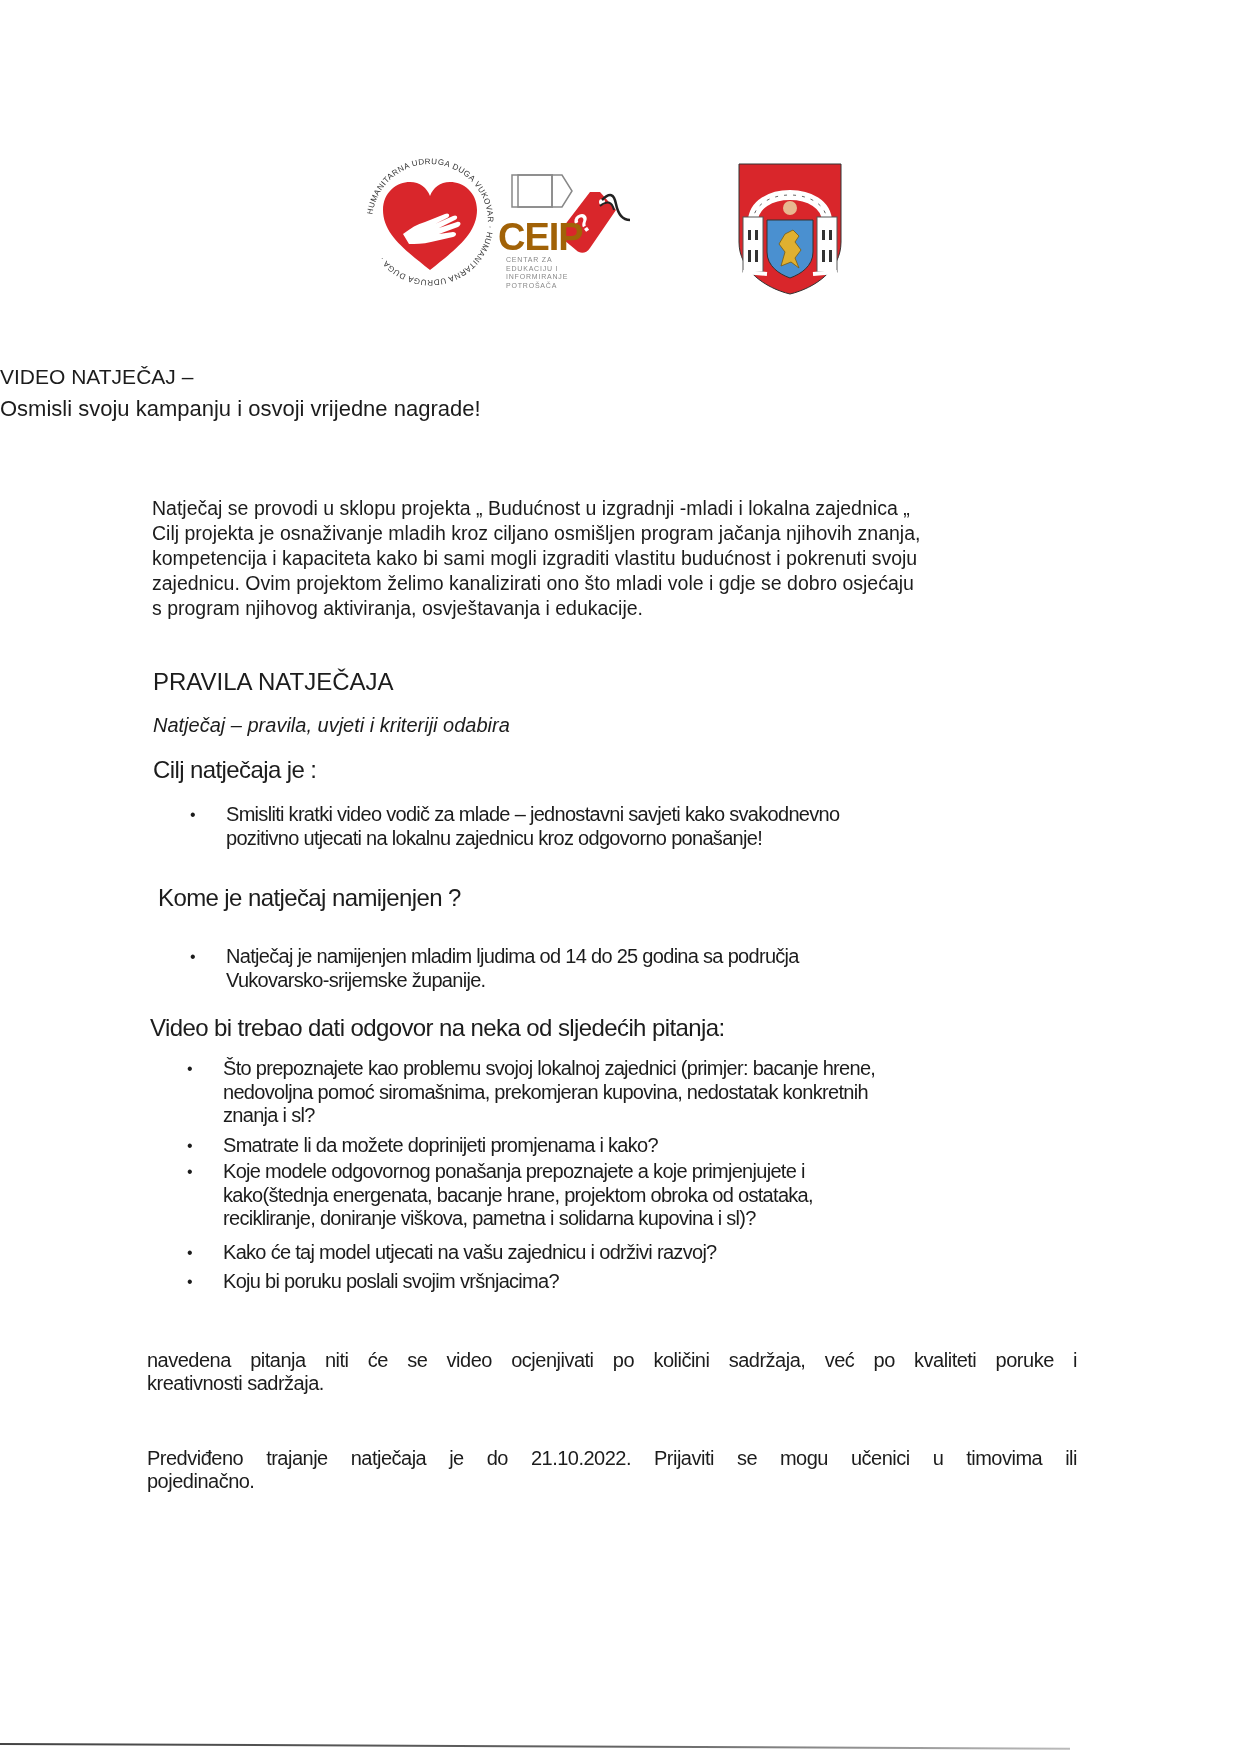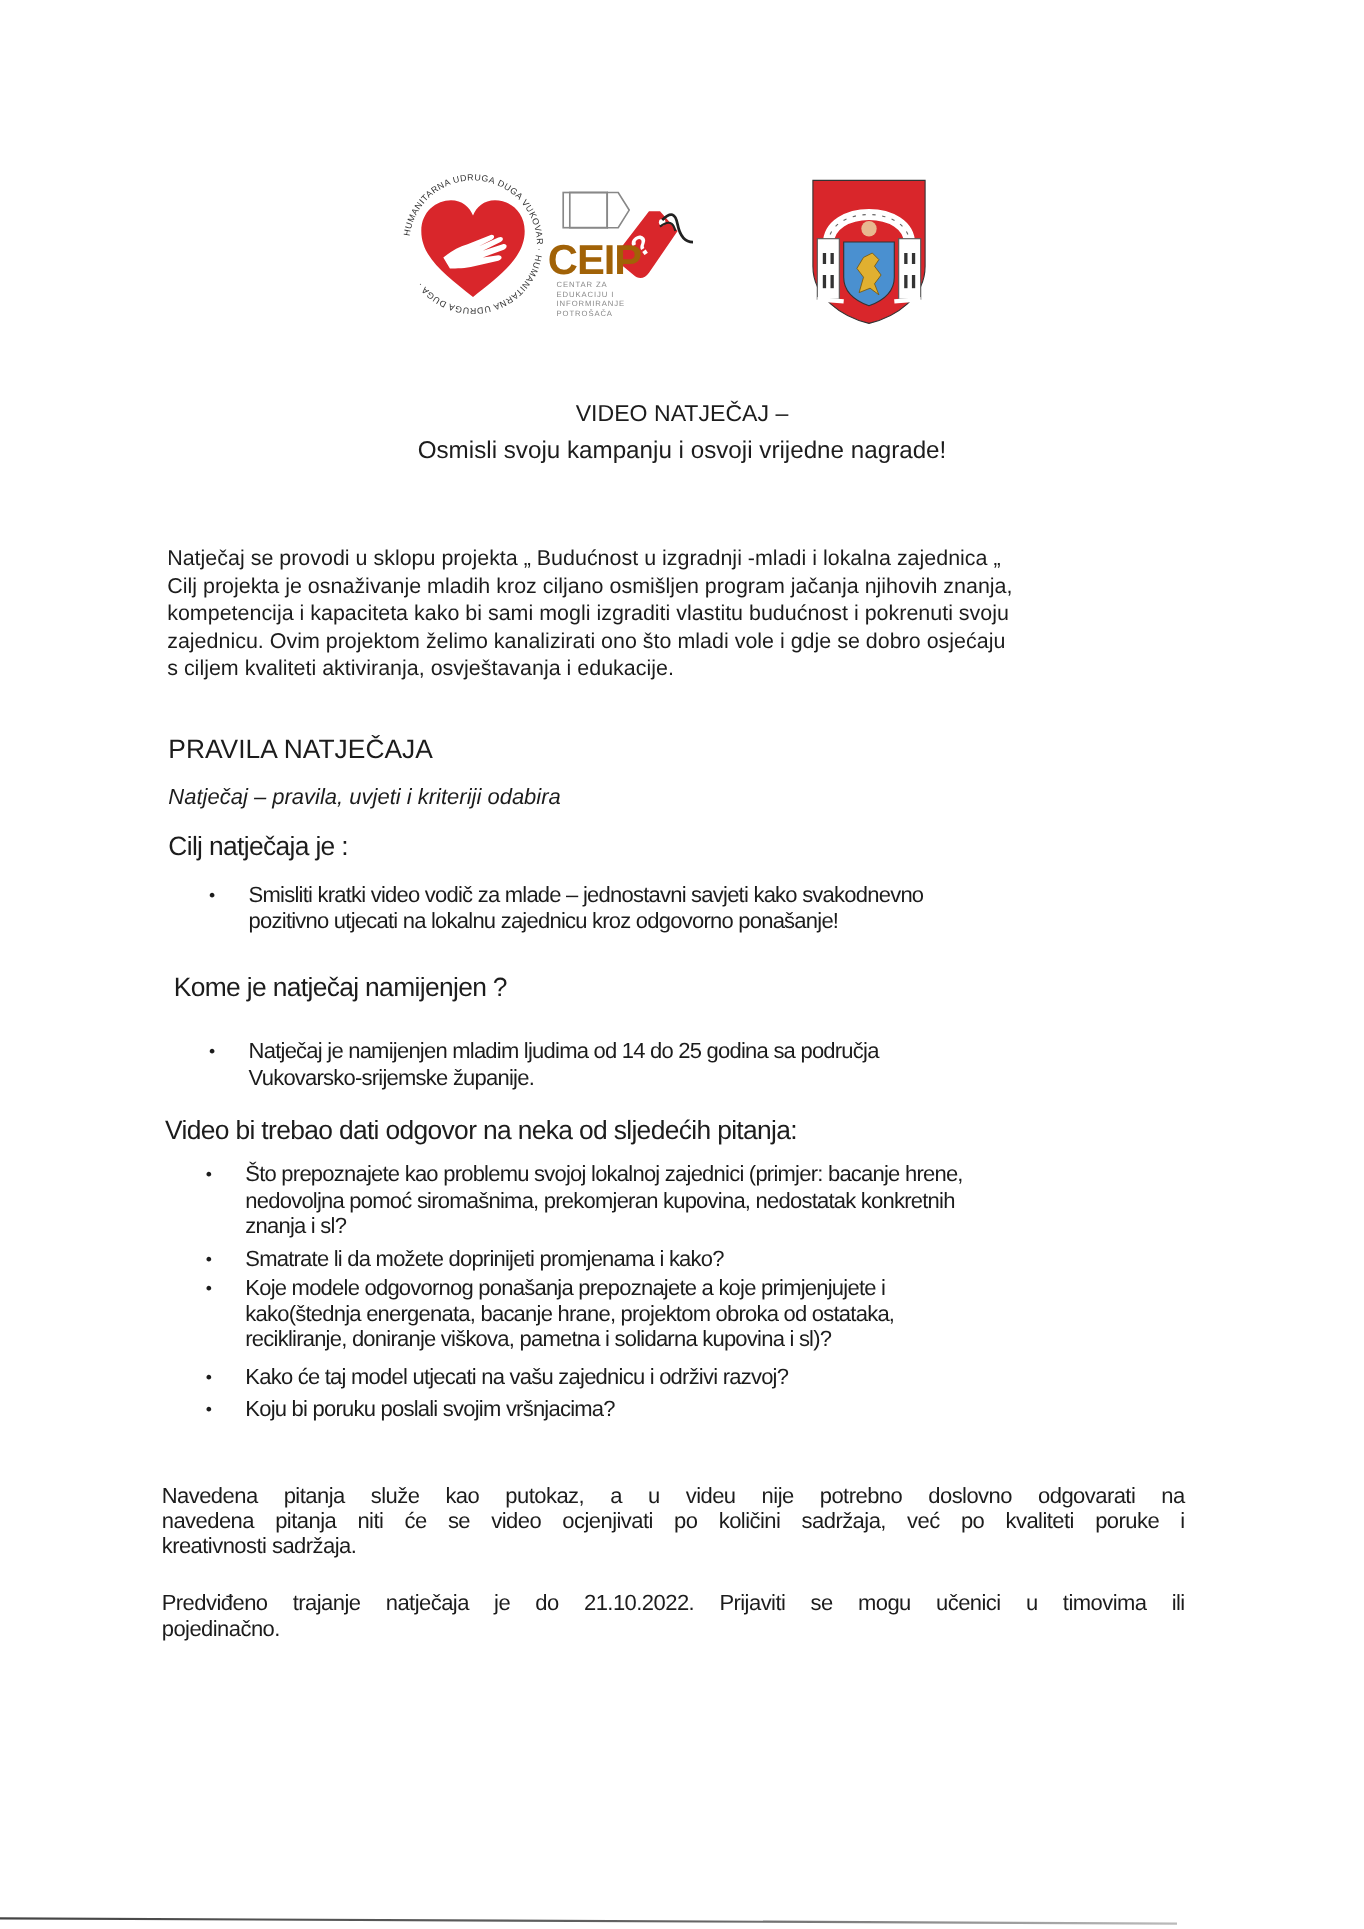--- a/index.html
+++ b/index.html
@@ -2,21 +2,21 @@
 <html><head>
   <meta charset="utf-8">
   <style>
     html, body { margin: 0; padding: 0; background: #ffffff; }
     body {
       width: 1240px; height: 1754px; position: relative; overflow: hidden;
       font-family: "Liberation Sans", sans-serif; color: #1c1c1c;
     }
     .abs { position: absolute; }
     .logos { position: absolute; left: 0; top: 0; width: 1240px; height: 320px; }
-    .title { position: absolute; left: 0; width: 1240px; text-align: center; font-size: 21px; }
+    .title { position: absolute; left: 0; width: 1240px; text-align: left; font-size: 21px; }
     .para { position: absolute; left: 152px; width: 910px; font-size: 19.5px; line-height: 25px; }
     .h-plain { position: absolute; font-size: 24px; }
     .h-italic { position: absolute; font-size: 20px; font-style: italic; font-weight: normal; }
     .bul { position: absolute; font-size: 20px; line-height: 23.5px; letter-spacing: -0.7px; }
     .bul .dot { position: absolute; left: -36px; top: 0; font-size: 16px; }
     .scanline { position: absolute; left: 0; top: 1743px; width: 1070px; height: 2px;
       background: linear-gradient(90deg, #444 0%, #666 60%, #bbb 100%); transform: rotate(0.25deg); transform-origin: left; }
   </style>
 </head>
 <body>
@@ -76,21 +76,21 @@
 </div>
 
 <div class="title" style="top:365px">VIDEO NATJEČAJ –</div>
 <div class="title" style="top:396px;font-size:22px">Osmisli svoju kampanju i osvoji vrijedne nagrade!</div>
 
 <div class="para" style="top:496px">
   <div>Natječaj se provodi  u sklopu projekta „ Budućnost u izgradnji -mladi i lokalna zajednica „</div>
   <div>Cilj projekta je osnaživanje mladih kroz ciljano osmišljen program jačanja njihovih znanja,</div>
   <div>kompetencija i kapaciteta kako bi sami mogli izgraditi vlastitu budućnost i pokrenuti svoju</div>
   <div>zajednicu. Ovim projektom želimo kanalizirati ono što mladi vole i gdje se dobro osjećaju</div>
-  <div>s ciljem kvaliteti aktiviranja, osvještavanja i edukacije.</div>
+  <div>s program njihovog aktiviranja, osvještavanja i edukacije.</div>
 </div>
 
 <div class="h-plain" style="left:153px;top:668px">PRAVILA NATJEČAJA</div>
 <div class="h-italic" style="left:153px;top:714px">Natječaj – pravila, uvjeti i kriteriji odabira</div>
 <div class="h-plain" style="left:153px;top:756px;letter-spacing:-0.6px">Cilj natječaja je :</div>
 
 <div class="bul" style="left:226px;top:803px">
   <span class="dot">•</span>
   <div>Smisliti kratki video vodič za mlade  – jednostavni savjeti kako svakodnevno</div>
   <div>pozitivno utjecati na lokalnu zajednicu kroz odgovorno ponašanje!</div>
@@ -125,21 +125,20 @@
 <div class="bul" style="left:223px;top:1241px">
   <span class="dot">•</span>
   <div>Kako će taj model utjecati na vašu zajednicu i  održivi razvoj?</div>
 </div>
 <div class="bul" style="left:223px;top:1270px">
   <span class="dot">•</span>
   <div>Koju bi poruku poslali svojim vršnjacima?</div>
 </div>
 
 <div class="bul" style="left:147px;top:1349px;line-height:23px;letter-spacing:-0.5px;width:930px">
-  <div style="text-align:justify;text-align-last:justify">Navedena pitanja služe kao putokaz, a u videu nije potrebno doslovno odgovarati na</div>
   <div style="text-align:justify;text-align-last:justify">navedena pitanja niti će se video ocjenjivati po količini sadržaja, već po kvaliteti poruke i</div>
   <div>kreativnosti sadržaja.</div>
 </div>
 <div class="bul" style="left:147px;top:1447px;line-height:23px;letter-spacing:-0.5px;width:930px">
   <div style="text-align:justify;text-align-last:justify">Predviđeno trajanje natječaja je do 21.10.2022. Prijaviti se mogu učenici  u timovima ili</div>
   <div>pojedinačno.</div>
 </div>
 
 <div class="scanline"></div>
 

